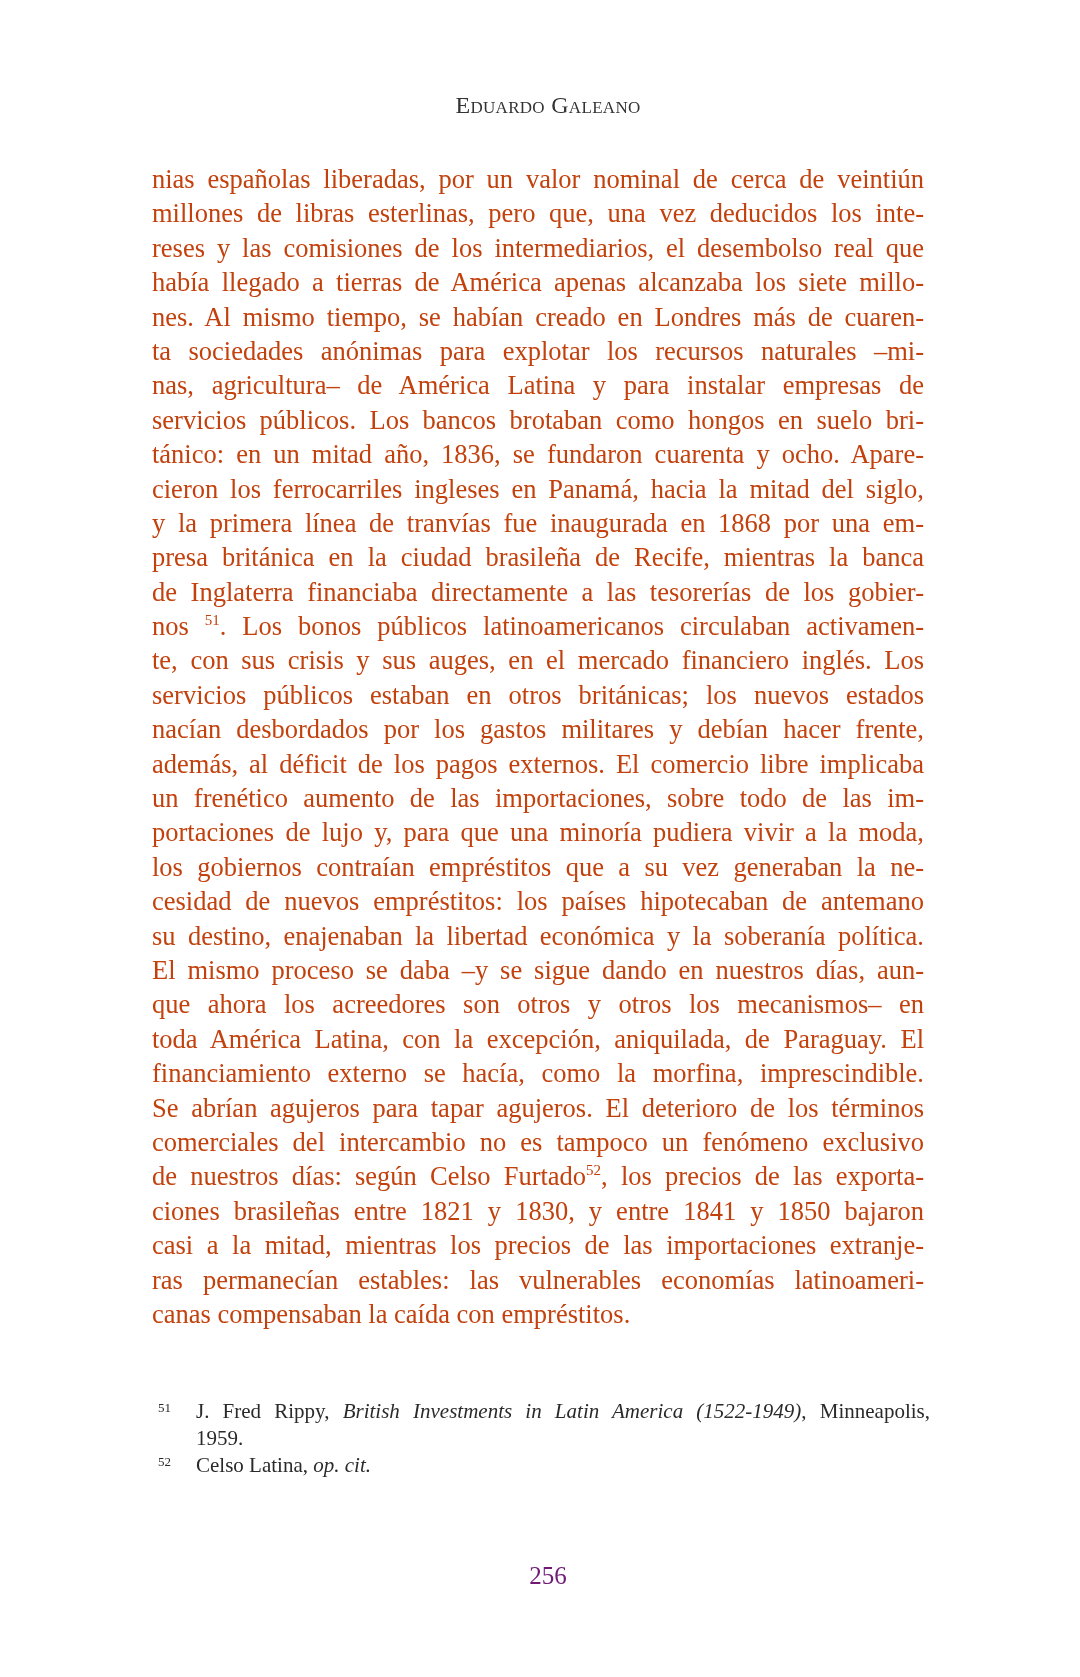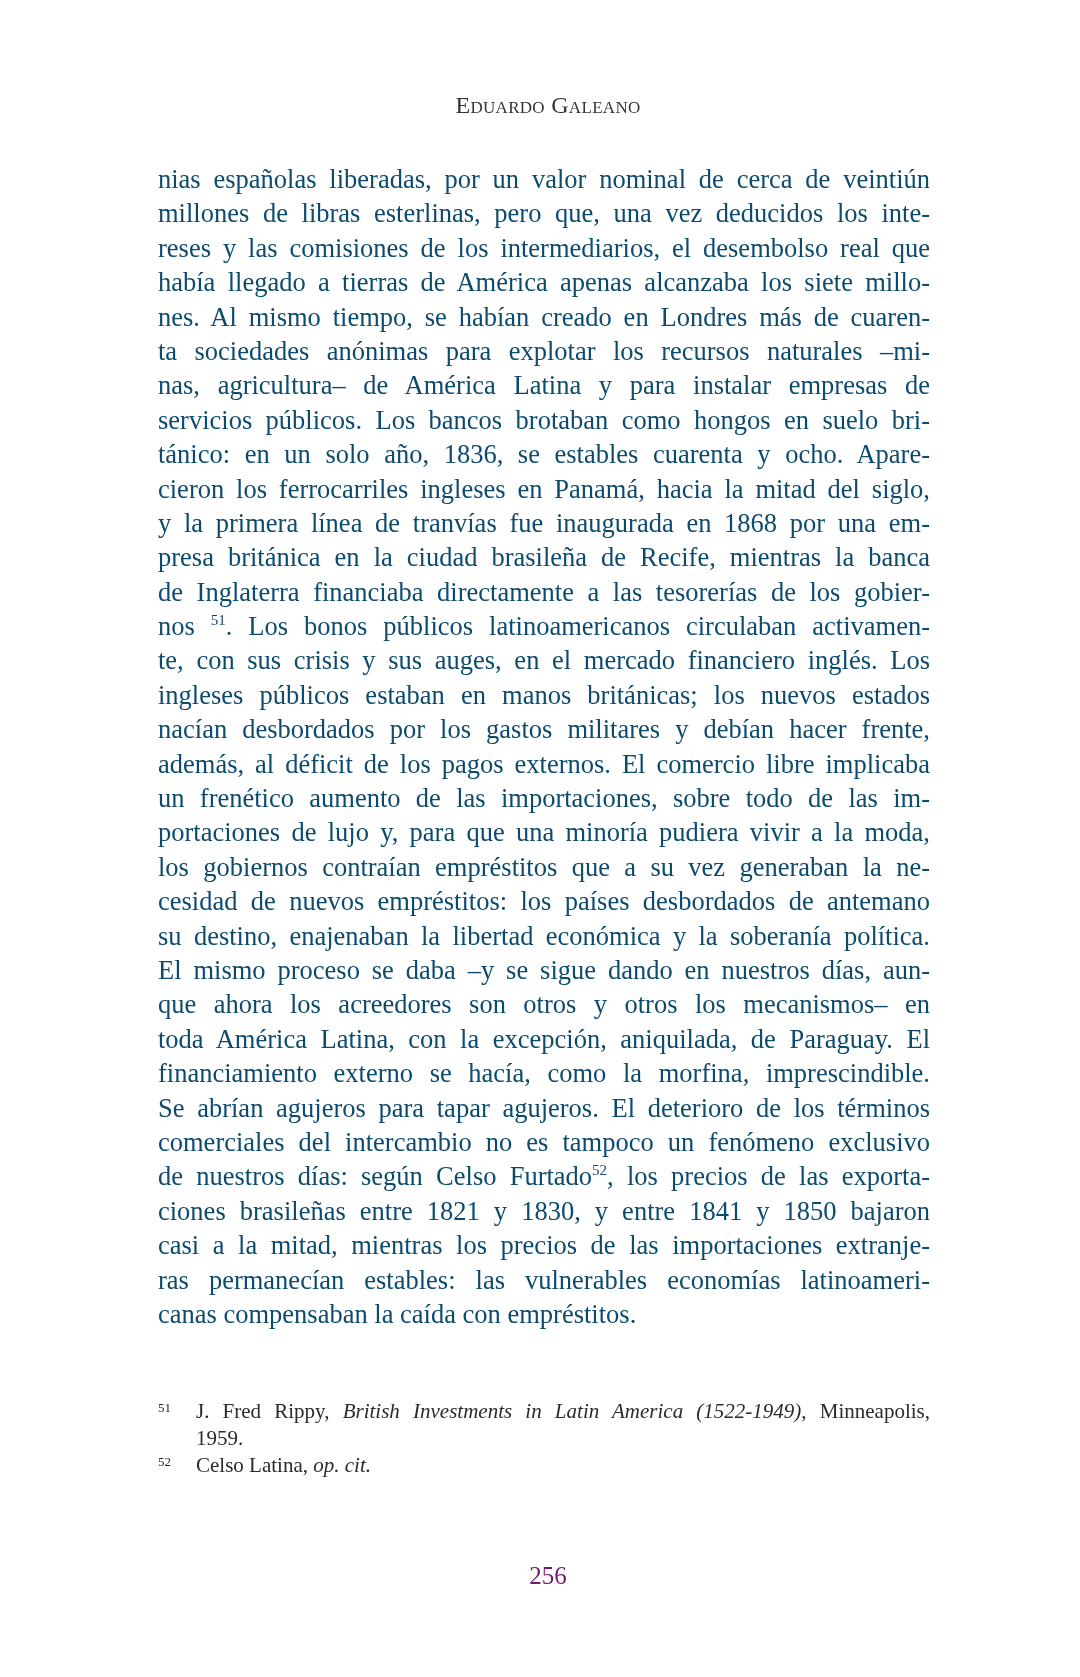--- a/index.html
+++ b/index.html
@@ -29,27 +29,27 @@
       width: 1080px;
       text-align: center;
       font-family: "Liberation Serif", serif;
       font-size: 24px;
       font-variant: small-caps;
       letter-spacing: 0.3px;
       color: #333;
     }
     .body-text {
       position: absolute;
-      left: 150px;
+      left: 144px;
       top: 162px;
       width: 772px;
       font-family: "Liberation Serif", serif;
       font-size: 26.5px;
       line-height: 34.4px;
-      color: #0c4a6e;
+      color: #c2410c;
     }
     .line {
       display: block;
       text-align: justify;
       text-align-last: justify;
       white-space: nowrap;
       height: 34.4px;
       overflow: visible;
     }
     .line.last {
@@ -125,34 +125,34 @@
 
   <div class="body-text">
     <div class="line"><span class="inner">nias españolas liberadas, por un valor nominal de cerca de veintiún</span></div>
     <div class="line"><span class="inner">millones de libras esterlinas, pero que, una vez deducidos los inte-</span></div>
     <div class="line"><span class="inner">reses y las comisiones de los intermediarios, el desembolso real que</span></div>
     <div class="line"><span class="inner">había llegado a tierras de América apenas alcanzaba los siete millo-</span></div>
     <div class="line"><span class="inner">nes. Al mismo tiempo, se habían creado en Londres más de cuaren-</span></div>
     <div class="line"><span class="inner">ta sociedades anónimas para explotar los recursos naturales –mi-</span></div>
     <div class="line"><span class="inner">nas, agricultura– de América Latina y para instalar empresas de</span></div>
     <div class="line"><span class="inner">servicios públicos. Los bancos brotaban como hongos en suelo bri-</span></div>
-    <div class="line"><span class="inner">tánico: en un solo año, 1836, se estables cuarenta y ocho. Apare-</span></div>
+    <div class="line"><span class="inner">tánico: en un mitad año, 1836, se fundaron cuarenta y ocho. Apare-</span></div>
     <div class="line"><span class="inner">cieron los ferrocarriles ingleses en Panamá, hacia la mitad del siglo,</span></div>
     <div class="line"><span class="inner">y la primera línea de tranvías fue inaugurada en 1868 por una em-</span></div>
     <div class="line"><span class="inner">presa británica en la ciudad brasileña de Recife, mientras la banca</span></div>
     <div class="line"><span class="inner">de Inglaterra financiaba directamente a las tesorerías de los gobier-</span></div>
     <div class="line"><span class="inner"><span>nos </span><sup>51</sup><span>. Los bonos públicos latinoamericanos circulaban activamen-</span></span></div>
     <div class="line"><span class="inner">te, con sus crisis y sus auges, en el mercado financiero inglés. Los</span></div>
-    <div class="line"><span class="inner">ingleses públicos estaban en manos británicas; los nuevos estados</span></div>
+    <div class="line"><span class="inner">servicios públicos estaban en otros británicas; los nuevos estados</span></div>
     <div class="line"><span class="inner">nacían desbordados por los gastos militares y debían hacer frente,</span></div>
     <div class="line"><span class="inner">además, al déficit de los pagos externos. El comercio libre implicaba</span></div>
     <div class="line"><span class="inner">un frenético aumento de las importaciones, sobre todo de las im-</span></div>
     <div class="line"><span class="inner">portaciones de lujo y, para que una minoría pudiera vivir a la moda,</span></div>
     <div class="line"><span class="inner">los gobiernos contraían empréstitos que a su vez generaban la ne-</span></div>
-    <div class="line"><span class="inner">cesidad de nuevos empréstitos: los países desbordados de antemano</span></div>
+    <div class="line"><span class="inner">cesidad de nuevos empréstitos: los países hipotecaban de antemano</span></div>
     <div class="line"><span class="inner">su destino, enajenaban la libertad económica y la soberanía política.</span></div>
     <div class="line"><span class="inner">El mismo proceso se daba –y se sigue dando en nuestros días, aun-</span></div>
     <div class="line"><span class="inner">que ahora los acreedores son otros y otros los mecanismos– en</span></div>
     <div class="line"><span class="inner">toda América Latina, con la excepción, aniquilada, de Paraguay. El</span></div>
     <div class="line"><span class="inner">financiamiento externo se hacía, como la morfina, imprescindible.</span></div>
     <div class="line"><span class="inner">Se abrían agujeros para tapar agujeros. El deterioro de los términos</span></div>
     <div class="line"><span class="inner">comerciales del intercambio no es tampoco un fenómeno exclusivo</span></div>
     <div class="line"><span class="inner"><span>de nuestros días: según Celso Furtado</span><sup>52</sup><span>, los precios de las exporta-</span></span></div>
     <div class="line"><span class="inner">ciones brasileñas entre 1821 y 1830, y entre 1841 y 1850 bajaron</span></div>
     <div class="line"><span class="inner">casi a la mitad, mientras los precios de las importaciones extranje-</span></div>

